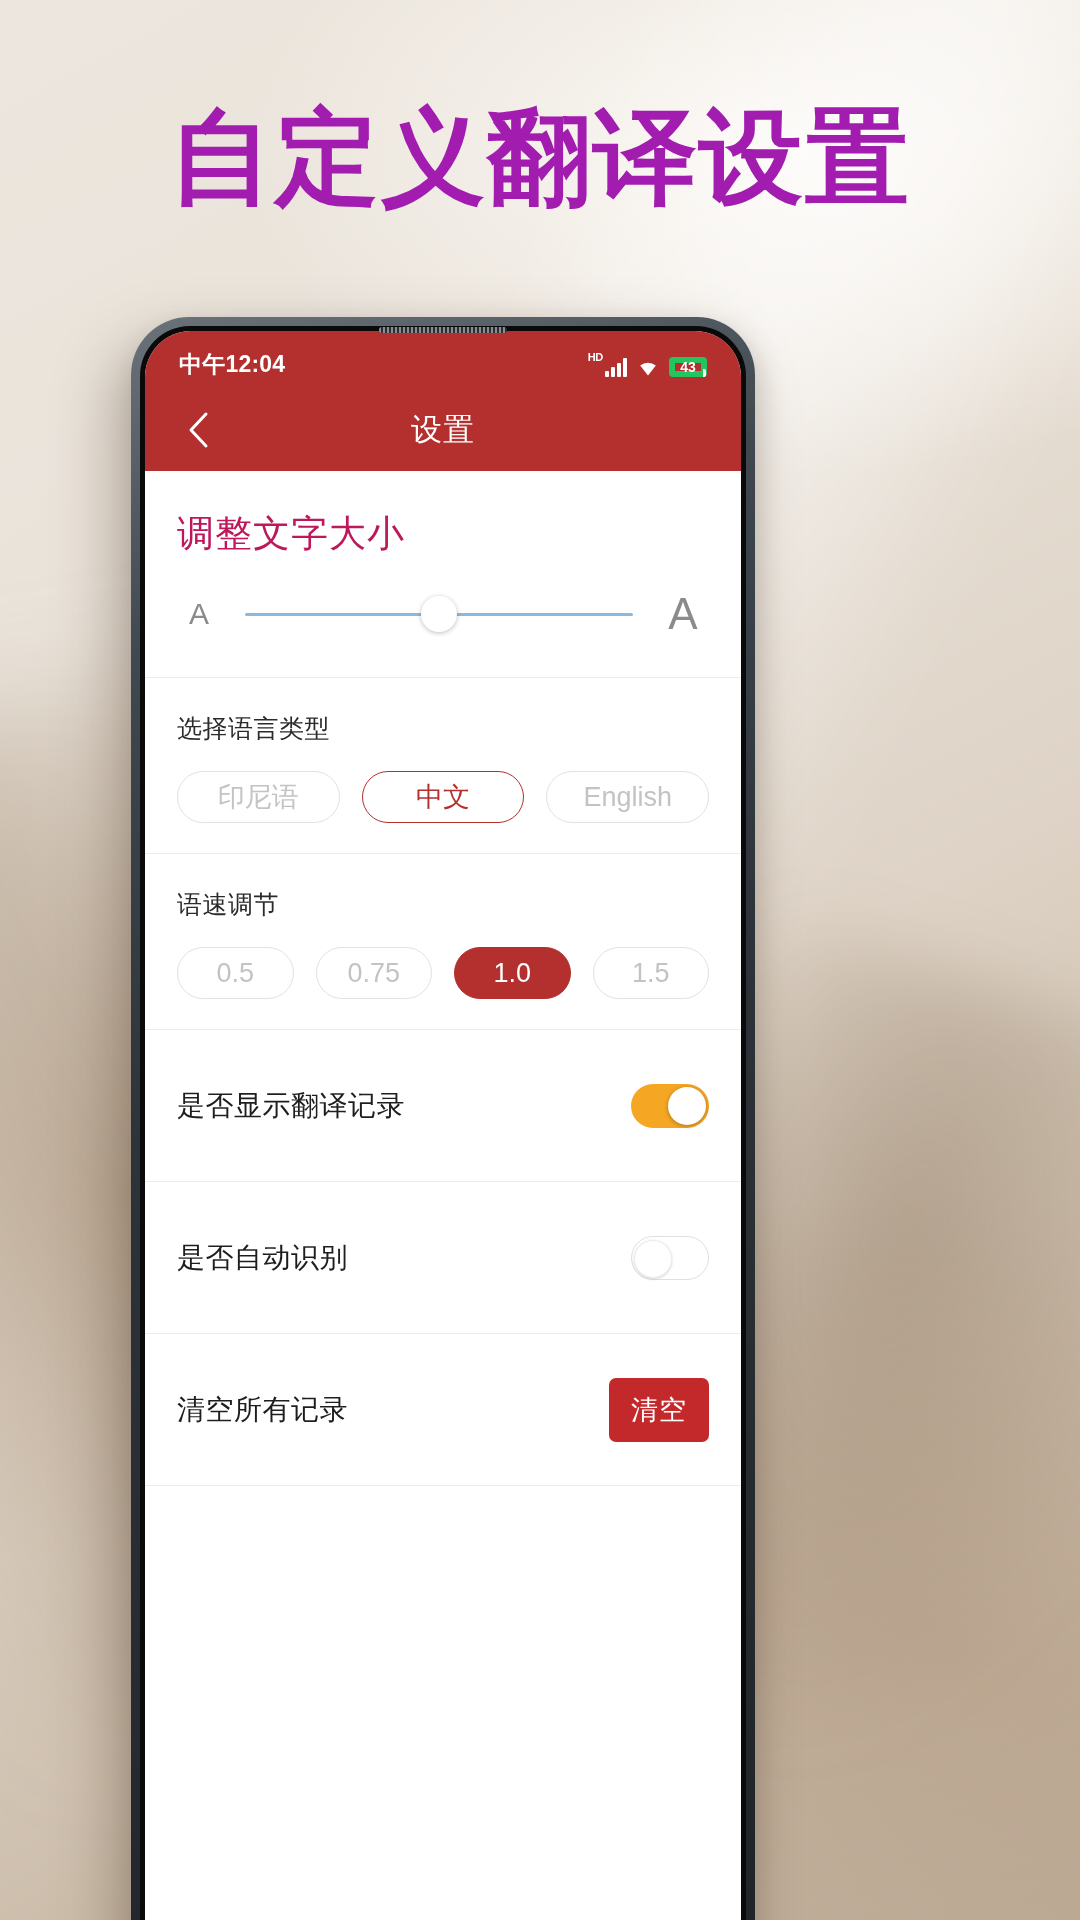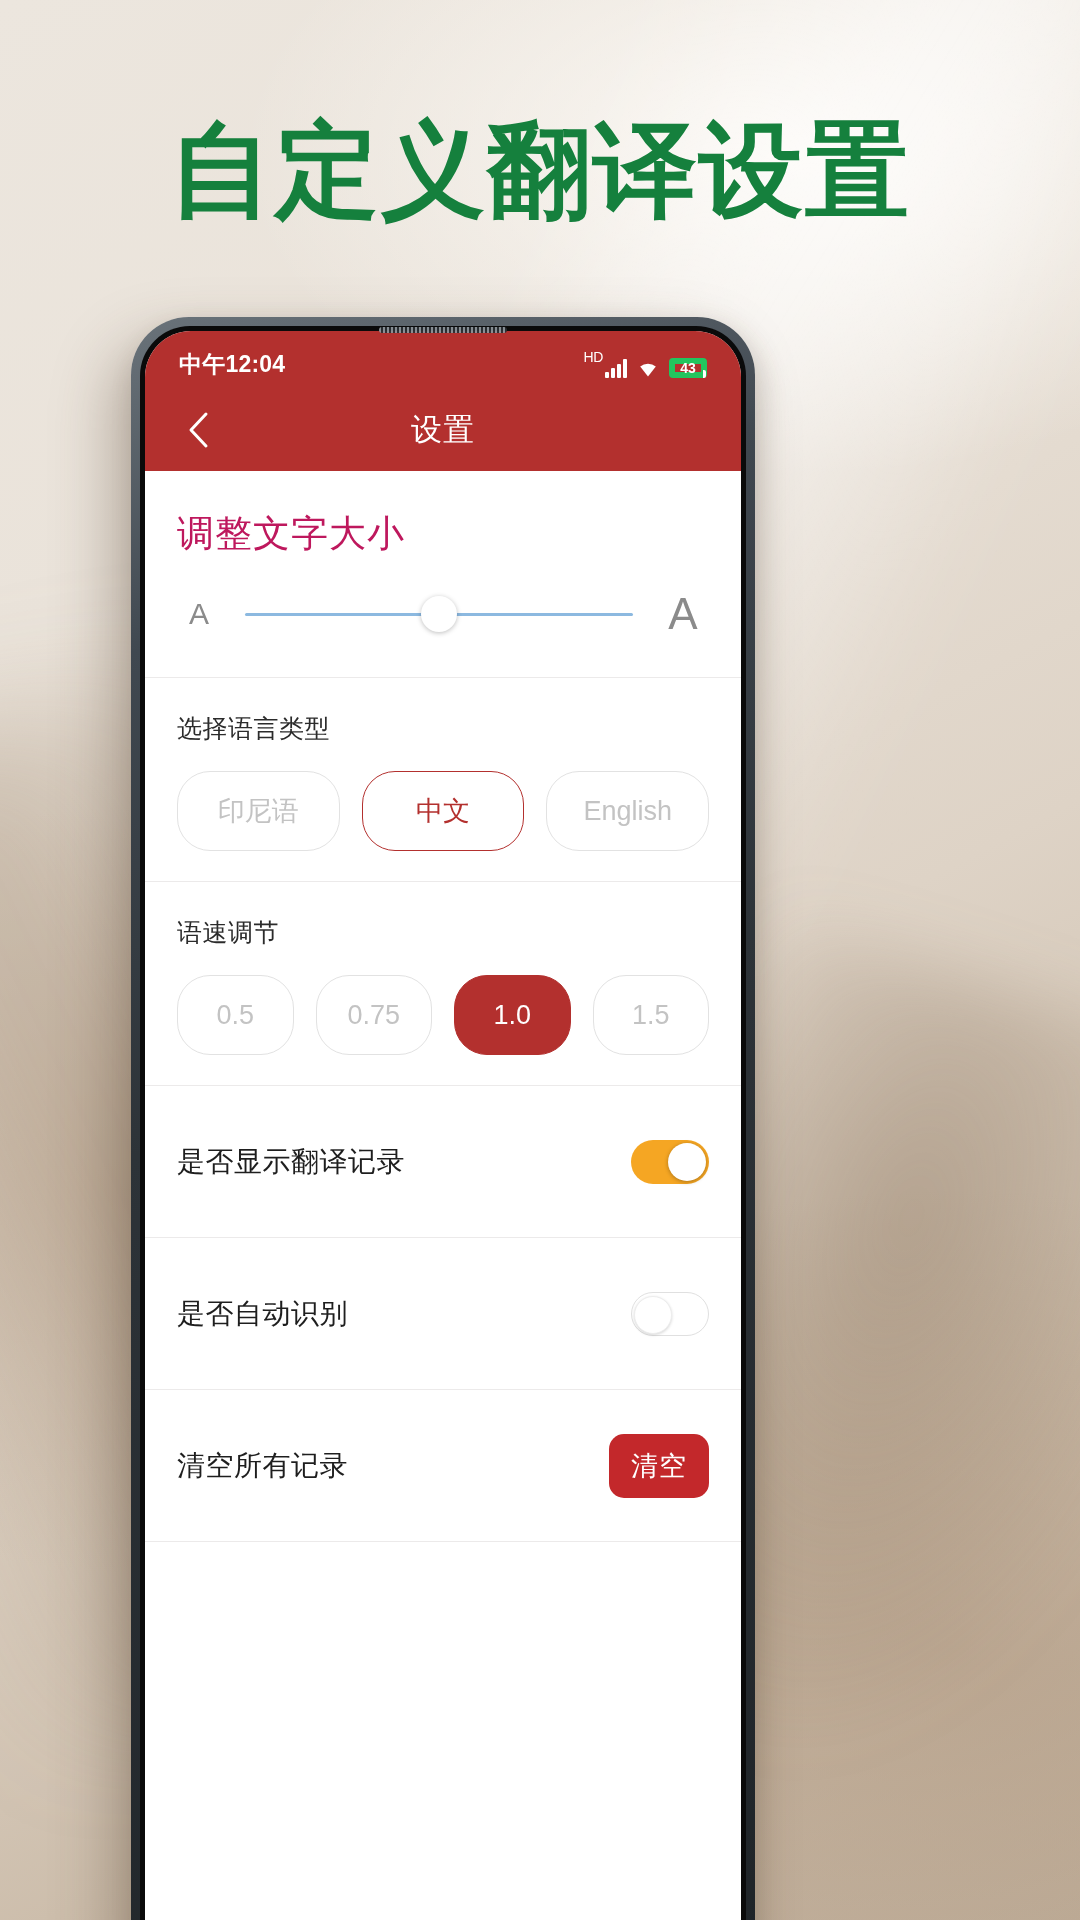--- a/index.html
+++ b/index.html
@@ -38,28 +38,28 @@
     position: absolute;
     left: 650px; top: 980px; width: 520px; height: 820px;
     background: radial-gradient(ellipse at 40% 30%, rgba(128,104,80,0.40) 0%, rgba(128,104,80,0) 68%);
     filter: blur(34px);
     transform: rotate(18deg);
   }
 
   
   #headline {
     position: absolute;
-    left: 0; right: 0; top: 109px;
+    left: 0; right: 0; top: 96px;
     text-align: center;
     font-family: "DejaVu Serif", "Liberation Serif", serif;
     font-weight: 700;
     font-size: 104px;
     line-height: 1.18;
     letter-spacing: 2px;
-    color: #15803d;
+    color: #a21caf;
     white-space: nowrap;
   }
 
   
   #phone {
     position: absolute;
     left: 131px; top: 317px;
     width: 624px; height: 1640px;
     border-radius: 58px 58px 0 0;
     background: linear-gradient(160deg, #6a737a 0%, #404850 18%, #2d3338 45%, #1f2428 100%);
@@ -102,21 +102,21 @@
   }
   #status-time {
     font-size: 23px;
     font-weight: 700;
     letter-spacing: .2px;
   }
   #status-icons {
     display: flex; align-items: flex-end; gap: 9px;
   }
   .hd-signal { display: flex; align-items: flex-end; gap: 2px; }
-  .hd-label { font-size: 14px; font-weight: 400; line-height: 1; margin-bottom: 14px; letter-spacing: -.3px; }
+  .hd-label { font-size: 11px; font-weight: 700; line-height: 1; margin-bottom: 14px; letter-spacing: -.3px; }
   .bars { display: flex; align-items: flex-end; gap: 2px; height: 20px; }
   .bars i { display: block; width: 4px; background: #fff; border-radius: 1px; }
   .bars i:nth-child(1) { height: 6px; }
   .bars i:nth-child(2) { height: 10px; }
   .bars i:nth-child(3) { height: 14px; }
   .bars i:nth-child(4) { height: 19px; }
   .wifi { position: relative; width: 24px; height: 20px; }
   .wifi svg { position: absolute; left: 0; bottom: 0; }
   .battery {
     position: relative;
@@ -176,21 +176,21 @@
     background: #fff;
     box-shadow: 0 1px 5px rgba(0,0,0,0.26);
     transform: translateX(-50%);
     cursor: pointer;
   }
 
   
   .pill-row { display: flex; gap: 22px; padding: 26px 0 30px 0; }
   .pill {
     flex: 1;
-    height: 80px;
+    height: 52px;
     border-radius: 33px;
     border: 1.5px solid #e2e2e2;
     display: flex; align-items: center; justify-content: center;
     font-size: 27px;
     color: #c3c3c3;
     background: #fff;
     cursor: pointer;
   }
   .pill.selected-outline { border-color: #b3302e; color: #b3302e; }
   .pill.selected-filled { background: #b3302e; border-color: #b3302e; color: #fff; }
@@ -221,21 +221,21 @@
 
   
   #clear-row {
     display: flex; align-items: center; justify-content: space-between;
     height: 152px;
   }
   #clear-btn {
     background: #c3282b;
     color: #fff;
     font-size: 27px;
-    border-radius: 15px;
+    border-radius: 7px;
     padding: 14px 22px;
     border: none;
     cursor: pointer;
     letter-spacing: 1px;
   }
   #filler { background: #fff; height: 420px; }
 </style>
 </head>
 <body>
 

